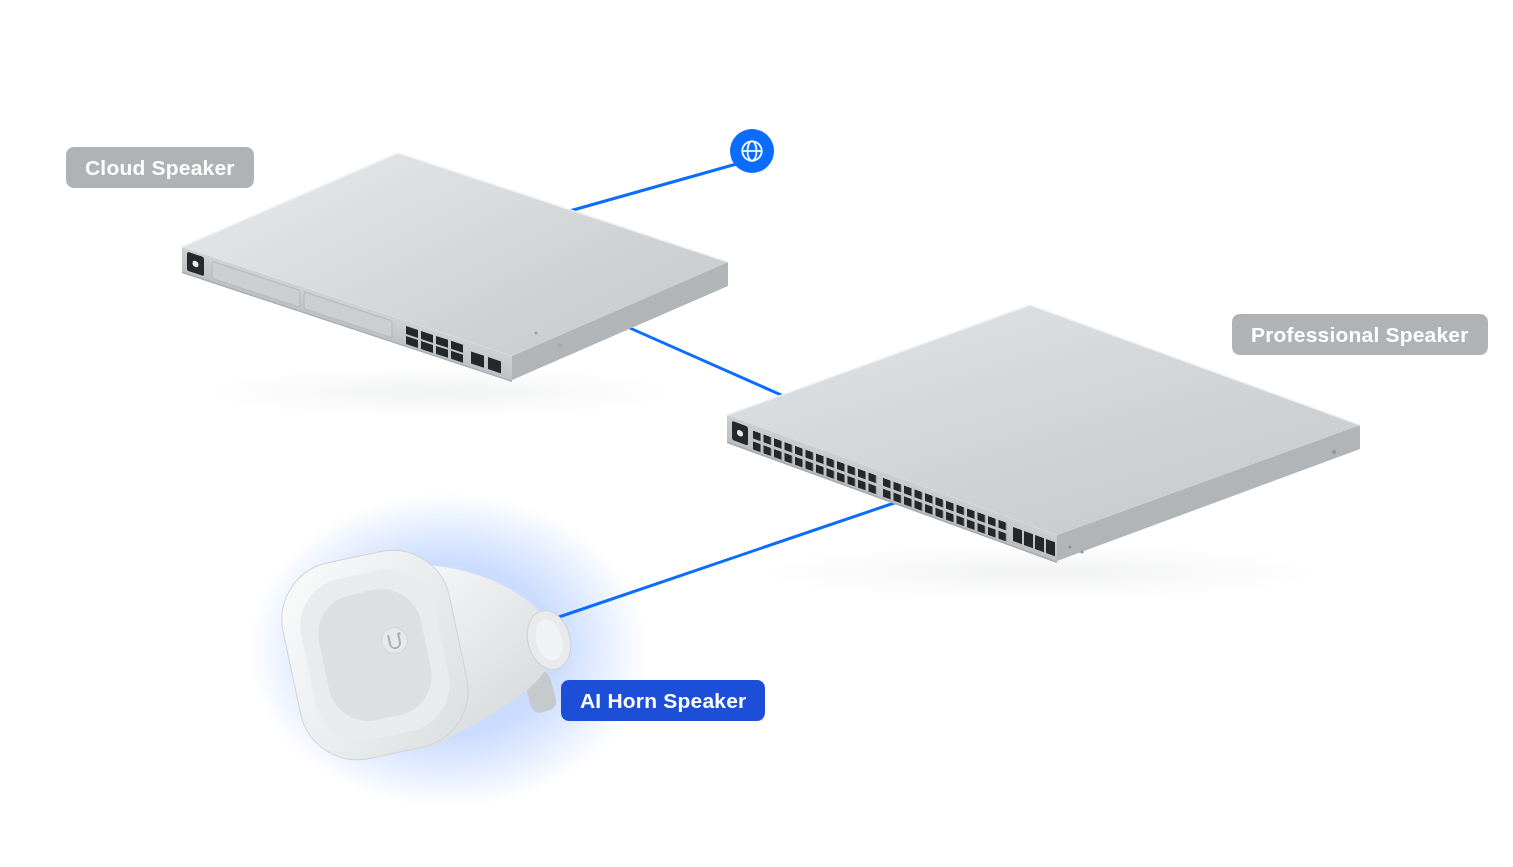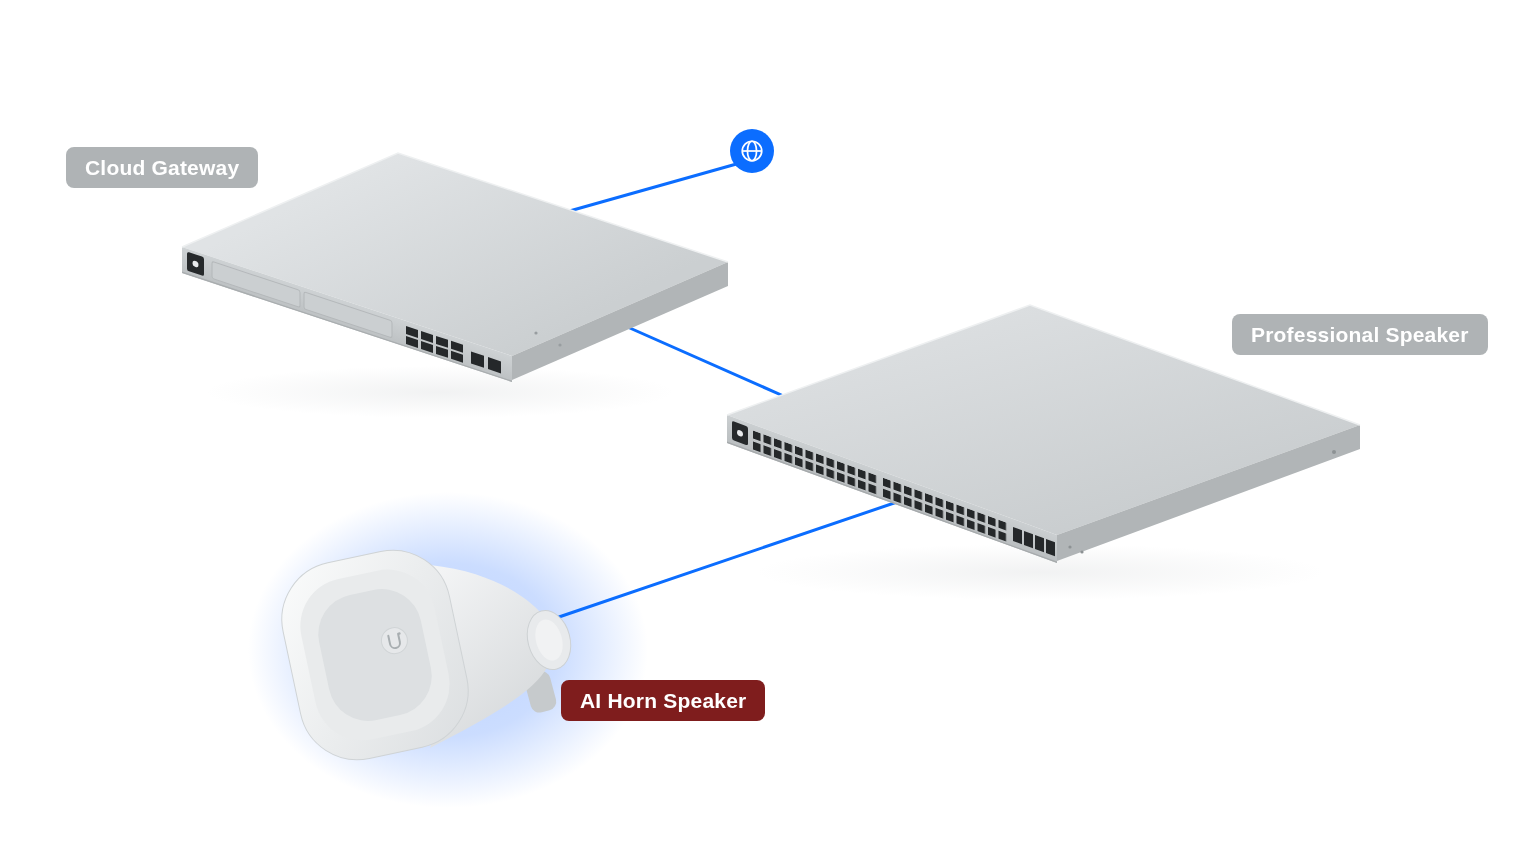--- a/index.html
+++ b/index.html
@@ -23,21 +23,21 @@
     font-weight: 700;
     font-size: 21px;
     line-height: 1;
     padding: 10px 19px;
     border-radius: 8px;
     letter-spacing: 0.2px;
     white-space: nowrap;
     user-select: none;
   }
   .badge-gray { background: rgba(168, 172, 175, 0.92); }
-  .badge-blue { background: #7f1d1d; }
+  .badge-blue { background: #1d4ed8; }
   #label-cloud-gateway       { left: 66px;   top: 147px; }
   #label-professional-switch { left: 1232px; top: 314px; }
   #label-ai-horn-speaker     { left: 561px;  top: 680px; }
   .globe {
     position: absolute;
     left: 730px; top: 129px;
     width: 44px; height: 44px;
     border-radius: 50%;
     background: #0b6dff;
     display: flex;
@@ -207,19 +207,19 @@
   <div class="globe">
     <svg width="26" height="26" viewBox="0 0 24 24">
       <g fill="none" stroke="#ffffff" stroke-width="1.6">
         <circle cx="12" cy="12" r="9"></circle>
         <ellipse cx="12" cy="12" rx="4.2" ry="9"></ellipse>
         <line x1="3" y1="12" x2="21" y2="12"></line>
       </g>
     </svg>
   </div>
 
-  <div id="label-cloud-gateway" class="badge badge-gray">Cloud Gateway</div>
+  <div id="label-cloud-gateway" class="badge badge-gray">Cloud Speaker</div>
 
   <div id="label-professional-switch" class="badge badge-gray">Professional Speaker</div>
 
   <div id="label-ai-horn-speaker" class="badge badge-blue">AI Horn Speaker</div>
 
 </div>
 
 </body></html>

